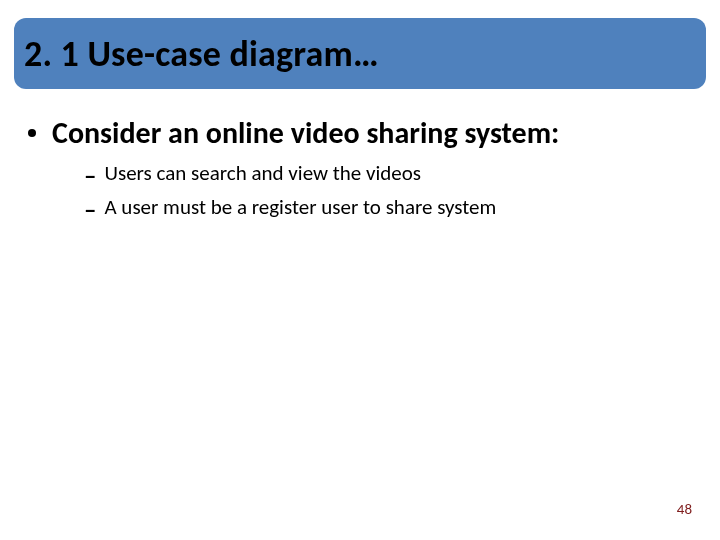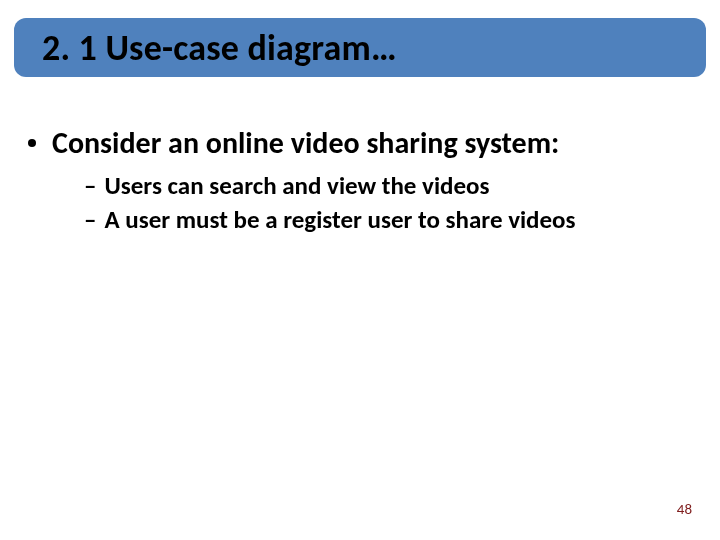--- a/index.html
+++ b/index.html
@@ -9,43 +9,43 @@
     background: #ffffff;
     font-family: Calibri, "Segoe UI", Arial, sans-serif;
     position: relative;
     overflow: hidden;
   }
   .title-bar {
     position: absolute;
     top: 18px;
     left: 14px;
     right: 14px;
-    height: 59px;
+    height: 71px;
     background: #4f81bd;
     border-radius: 12px;
     display: flex;
     align-items: center;
-    padding-left: 28px;
+    padding-left: 10px;
   }
   .title-text {
     color: #000000;
     font-size: 36px;
     font-weight: 700;
     letter-spacing: 0.2px;
   }
   .content {
     position: absolute;
     top: 108px;
     left: 28px;
     right: 28px;
   }
   .bullet-l1 {
     display: flex;
     align-items: flex-start;
-    margin-top: 16px;
+    margin-top: 6px;
     margin-bottom: 8px;
   }
   .bullet-l1 .dot {
     width: 8px;
     height: 8px;
     background: #000;
     border-radius: 50%;
     margin-top: 15px;
     margin-right: 16px;
     flex-shrink: 0;
@@ -65,22 +65,22 @@
   .bullet-l2 .dash {
     color: #000;
     font-size: 25px;
     font-weight: 700;
     margin-right: 8px;
     flex-shrink: 0;
     line-height: 1.3;
   }
   .bullet-l2 .txt {
     color: #000;
-    font-size: 25px;
-    font-weight: 700;
+    font-size: 21px;
+    font-weight: 400;
     line-height: 1.3;
   }
   .page-number {
     position: absolute;
     bottom: 22px;
     right: 28px;
     font-size: 15px;
     color: #7f1d1d;
   }
 </style>
@@ -95,17 +95,17 @@
   <div class="bullet-l1">
     <span class="dot"></span>
     <span class="txt">Consider an online video sharing system:</span>
   </div>
   <div class="bullet-l2">
     <span class="dash">–</span>
     <span class="txt">Users can search and view the videos</span>
   </div>
   <div class="bullet-l2">
     <span class="dash">–</span>
-    <span class="txt">A user must be a register user to share videos</span>
+    <span class="txt">A user must be a register user to share system</span>
   </div>
 </div>
 
 <div class="page-number">48</div>
 
 </body></html>

